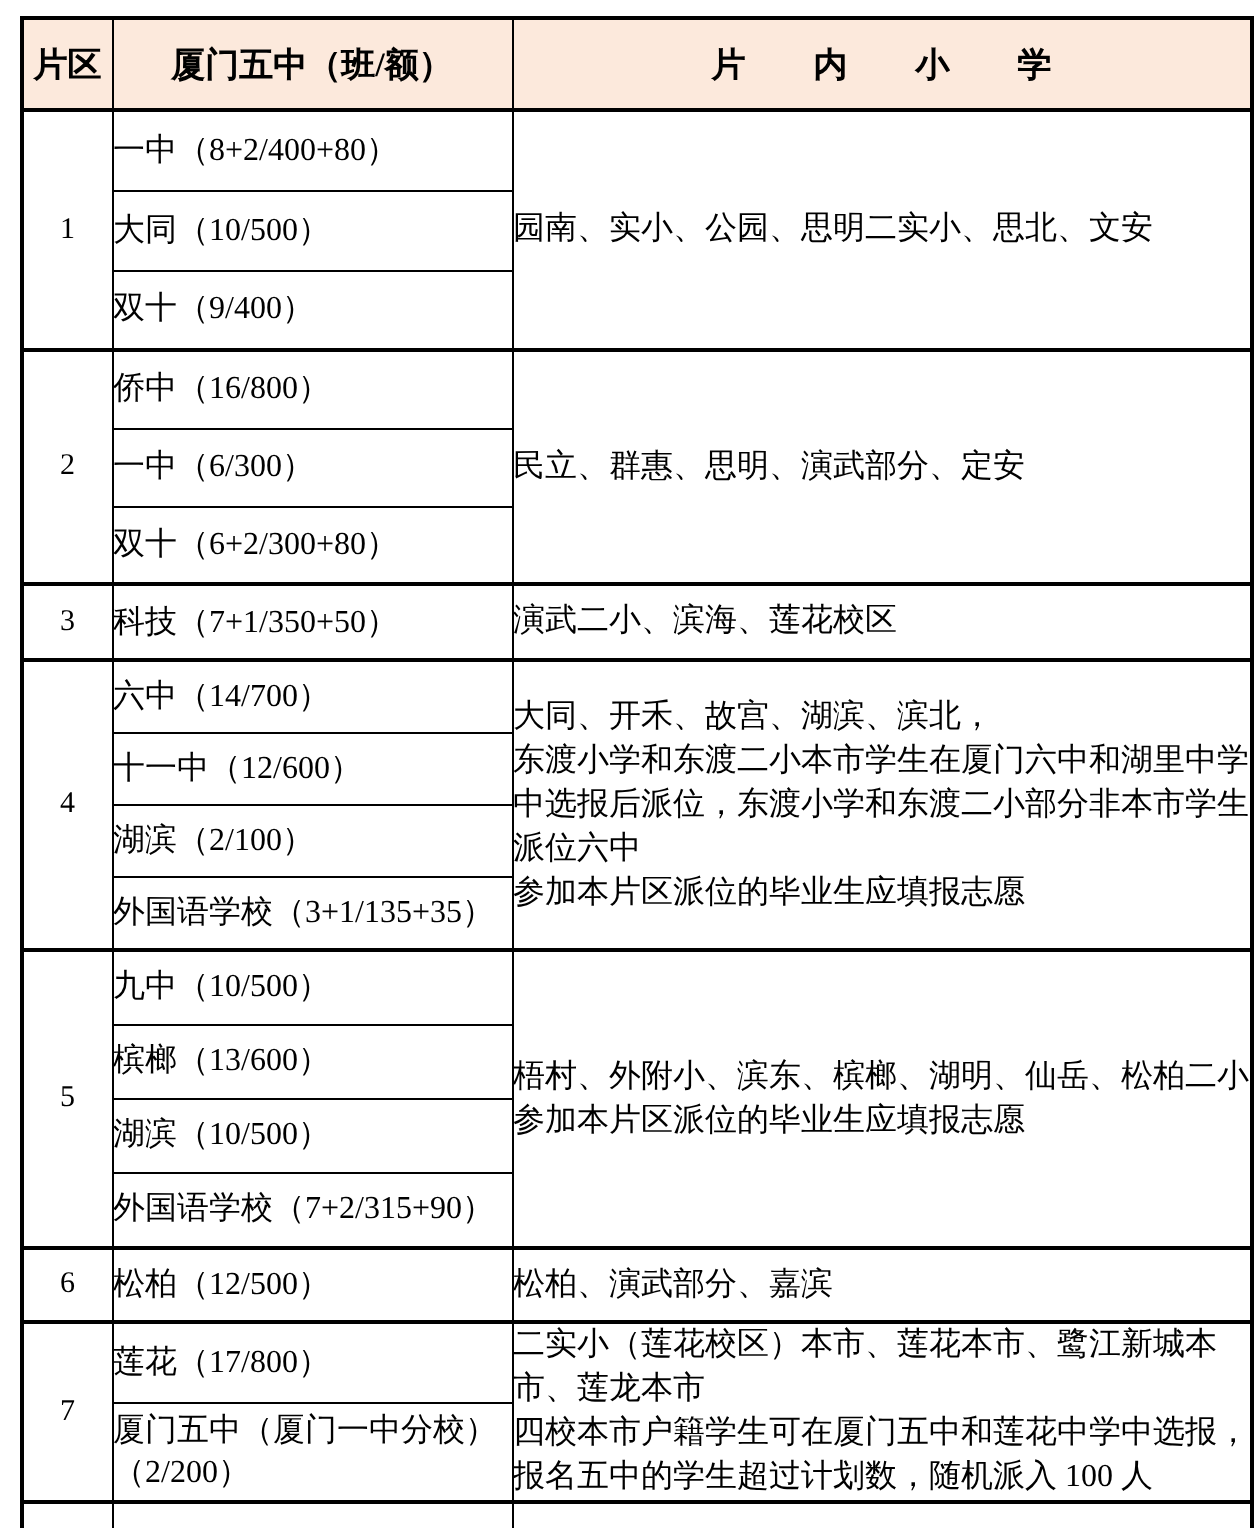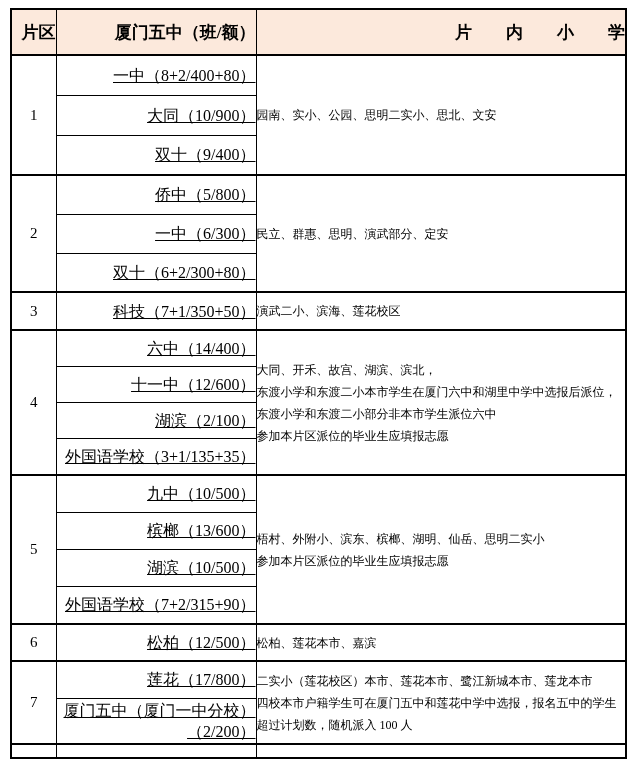--- a/index.html
+++ b/index.html
@@ -29,44 +29,43 @@
   table.enroll td {
     border: 1px solid #000000;
     padding: 0;
     overflow: hidden;
   }
   table.enroll th {
     background: #fce9dc;
     font-weight: bold;
     font-size: 17px;
     height: 44px;
-    text-align: right;
+    text-align: center;
     border-bottom: 2px solid #000000;
   }
   tr.d-top > td {
     border-top: 2px solid #000000;
   }
   td.c-id {
     text-align: center;
     vertical-align: middle;
     font-size: 15px;
   }
   td.c-school {
-    text-align: right;
+    text-align: left;
     vertical-align: middle;
     font-size: 16px;
     white-space: pre-line;
     line-height: 21px;
     padding: 1px 2px;
-    text-decoration: underline;
   }
   td.c-primary {
     text-align: left;
     vertical-align: middle;
-    font-size: 12px;
+    font-size: 16px;
     white-space: pre-line;
     line-height: 22px;
     padding: 2px 8px 2px 6px;
   }
 </style>
 </head>
 <body>
 
 <div class="page">
   <table class="enroll">
@@ -83,81 +82,81 @@
       </tr>
     </thead>
     <tbody>
 
       <tr class="d-top" style="height:40px">
         <td class="c-id" rowspan="3">1</td>
         <td class="c-school">一中（8+2/400+80）</td>
         <td class="c-primary" rowspan="3">园南、实小、公园、思明二实小、思北、文安</td>
       </tr>
       <tr style="height:40px">
-        <td class="c-school">大同（10/900）</td>
+        <td class="c-school">大同（10/500）</td>
       </tr>
       <tr style="height:40px">
         <td class="c-school">双十（9/400）</td>
       </tr>
 
       <tr class="d-top" style="height:39px">
         <td class="c-id" rowspan="3">2</td>
-        <td class="c-school">侨中（5/800）</td>
+        <td class="c-school">侨中（16/800）</td>
         <td class="c-primary" rowspan="3">民立、群惠、思明、演武部分、定安</td>
       </tr>
       <tr style="height:39px">
         <td class="c-school">一中（6/300）</td>
       </tr>
       <tr style="height:39px">
         <td class="c-school">双十（6+2/300+80）</td>
       </tr>
 
       <tr class="d-top" style="height:38px">
         <td class="c-id">3</td>
         <td class="c-school">科技（7+1/350+50）</td>
         <td class="c-primary">演武二小、滨海、莲花校区</td>
       </tr>
 
       <tr class="d-top" style="height:36px">
         <td class="c-id" rowspan="4">4</td>
-        <td class="c-school">六中（14/400）</td>
+        <td class="c-school">六中（14/700）</td>
         <td class="c-primary" rowspan="4">大同、开禾、故宫、湖滨、滨北，
 东渡小学和东渡二小本市学生在厦门六中和湖里中学中选报后派位，东渡小学和东渡二小部分非本市学生派位六中
 参加本片区派位的毕业生应填报志愿</td>
       </tr>
       <tr style="height:36px">
         <td class="c-school">十一中（12/600）</td>
       </tr>
       <tr style="height:36px">
         <td class="c-school">湖滨（2/100）</td>
       </tr>
       <tr style="height:37px">
         <td class="c-school">外国语学校（3+1/135+35）</td>
       </tr>
 
       <tr class="d-top" style="height:37px">
         <td class="c-id" rowspan="4">5</td>
         <td class="c-school">九中（10/500）</td>
-        <td class="c-primary" rowspan="4">梧村、外附小、滨东、槟榔、湖明、仙岳、思明二实小
+        <td class="c-primary" rowspan="4">梧村、外附小、滨东、槟榔、湖明、仙岳、松柏二小
 参加本片区派位的毕业生应填报志愿</td>
       </tr>
       <tr style="height:37px">
         <td class="c-school">槟榔（13/600）</td>
       </tr>
       <tr style="height:37px">
         <td class="c-school">湖滨（10/500）</td>
       </tr>
       <tr style="height:38px">
         <td class="c-school">外国语学校（7+2/315+90）</td>
       </tr>
 
       <tr class="d-top" style="height:37px">
         <td class="c-id">6</td>
         <td class="c-school">松柏（12/500）</td>
-        <td class="c-primary">松柏、莲花本市、嘉滨</td>
+        <td class="c-primary">松柏、演武部分、嘉滨</td>
       </tr>
 
       <tr class="d-top" style="height:37px">
         <td class="c-id" rowspan="2">7</td>
         <td class="c-school">莲花（17/800）</td>
         <td class="c-primary" rowspan="2">二实小（莲花校区）本市、莲花本市、鹭江新城本市、莲龙本市
 四校本市户籍学生可在厦门五中和莲花中学中选报，报名五中的学生超过计划数，随机派入 100 人</td>
       </tr>
       <tr style="height:46px">
         <td class="c-school">厦门五中（厦门一中分校）

